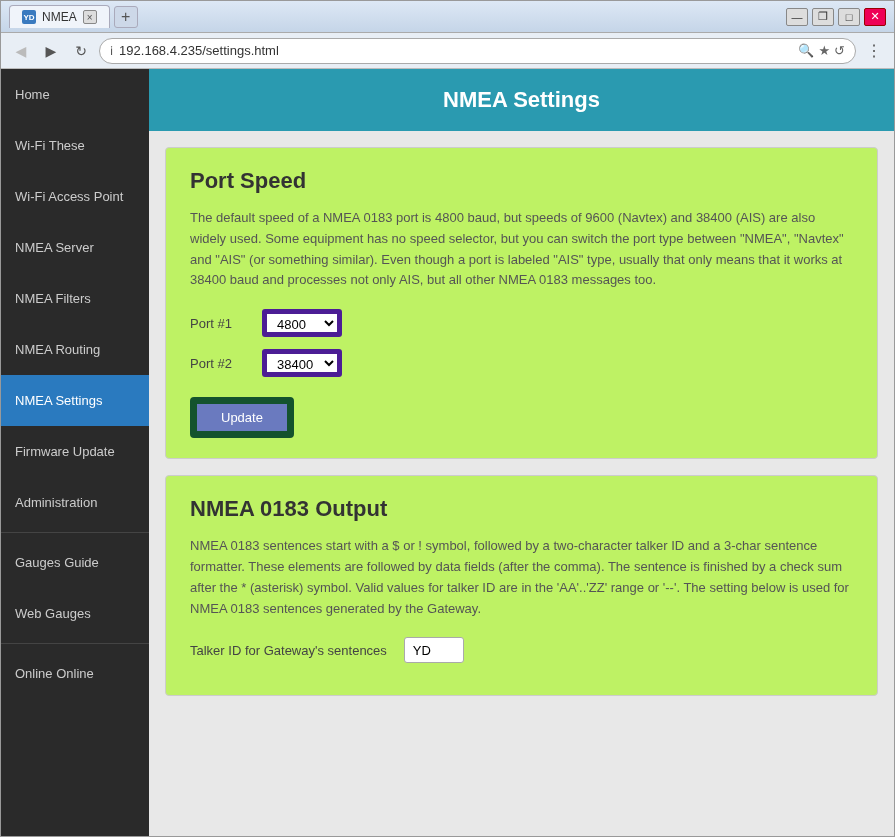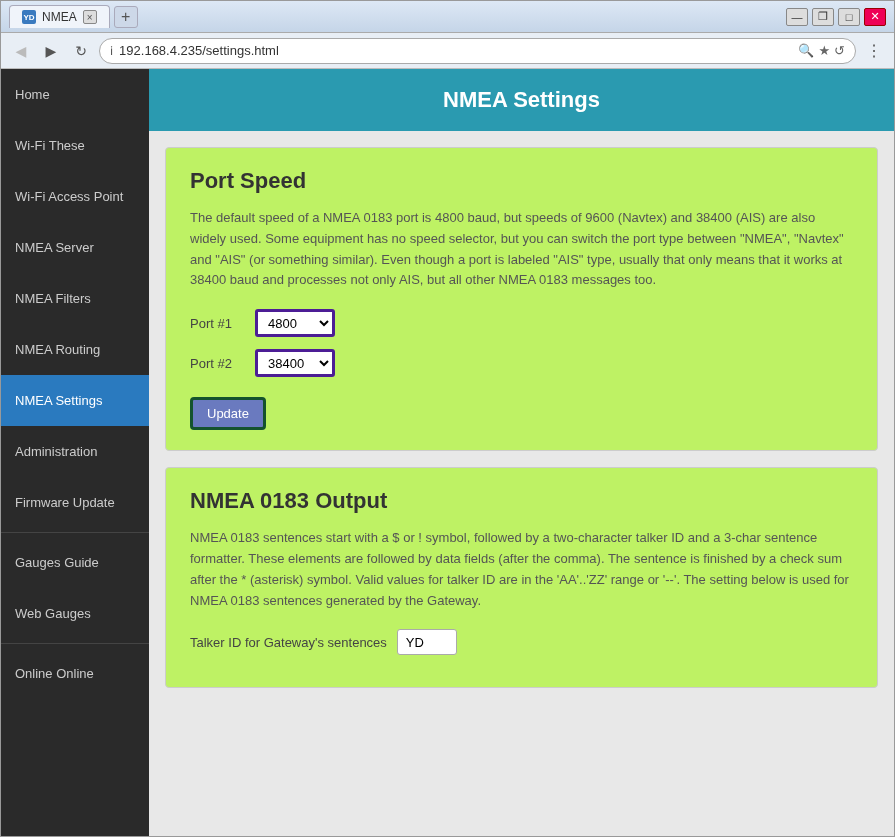--- a/index.html
+++ b/index.html
@@ -186,52 +186,52 @@
     .card-description {
       font-size: 13px;
       color: #555;
       line-height: 1.6;
       margin-bottom: 18px;
     }
     .form-row {
       display: flex;
       align-items: center;
       margin-bottom: 12px;
-      gap: 10px;
+      gap: 17px;
     }
     .form-label {
       font-size: 13px;
       color: #444;
       min-width: 55px;
     }
     .form-select {
       height: 28px;
-      border: 3px solid #4c1d95;
+      border: 5px solid #4c1d95;
       border-radius: 3px;
       padding: 2px 6px;
       font-size: 13px;
       background: white;
       min-width: 80px;
       cursor: pointer;
     }
     .form-input {
       height: 26px;
       border: 1px solid #aaa;
       border-radius: 3px;
       padding: 2px 8px;
       font-size: 13px;
       background: white;
       width: 60px;
     }
     .update-btn {
       background: #6a7abf;
       color: white;
-      border: 3px solid #14532d;
+      border: 7px solid #14532d;
       border-radius: 4px;
-      padding: 6px 14px;
+      padding: 6px 24px;
       font-size: 13px;
       cursor: pointer;
       margin-top: 8px;
     }
 
     
     .main-content::-webkit-scrollbar { width: 14px; }
     .main-content::-webkit-scrollbar-track { background: #ccc; }
     .main-content::-webkit-scrollbar-thumb { background: #999; border: 2px solid #ccc; }
   </style>
@@ -291,24 +291,24 @@
       <div class="sidebar-item">
         <span>NMEA Filters</span>
       </div>
       <div class="sidebar-item">
         <span>NMEA Routing</span>
       </div>
       <div class="sidebar-item active">
         <span>NMEA Settings</span>
       </div>
       <div class="sidebar-item">
+        <span>Firmware Update</span>
+      </div>
+      <div class="sidebar-item">
         <span>Administration</span>
-      </div>
-      <div class="sidebar-item">
-        <span>Firmware Update</span>
       </div>
       <div class="sidebar-divider"></div>
       <div class="sidebar-item">
         <span>Gauges Guide</span>
       </div>
       <div class="sidebar-item">
         <span>Web Gauges</span>
       </div>
       <div class="sidebar-divider"></div>
       <div class="sidebar-item">

